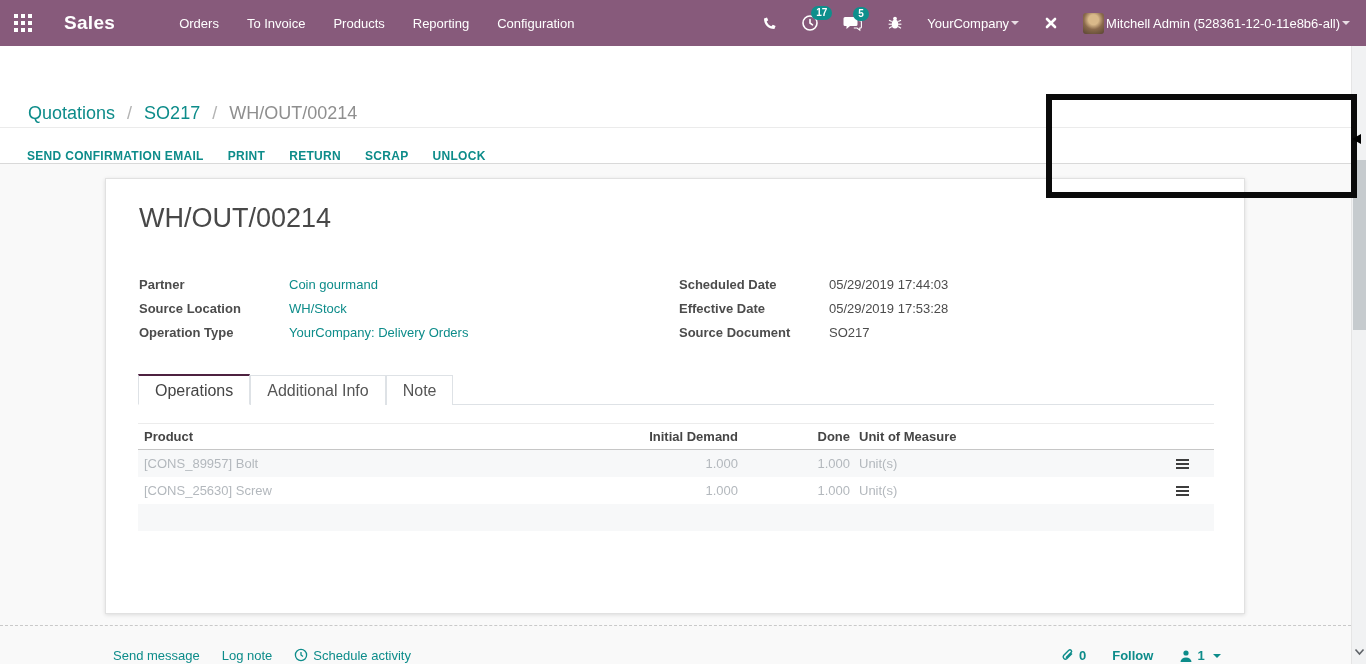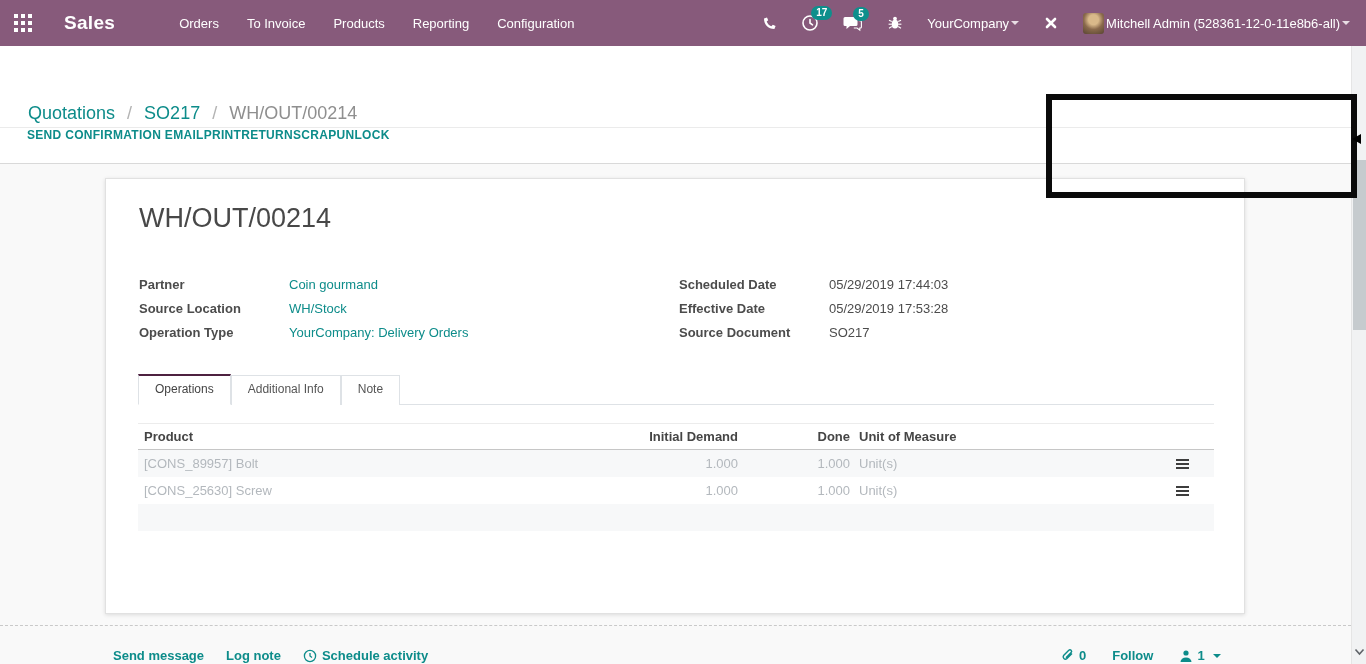--- a/index.html
+++ b/index.html
@@ -37,21 +37,21 @@
                 letter-spacing:.4px; cursor:pointer; }
   .dd-btn { position:absolute; top:96px; font-size:13px; color:#5c5c5c; cursor:pointer;
             display:flex; align-items:center; gap:6px; }
   .dd-btn .caret { border-top-color:#8a8a8a; }
   .pager { position:absolute; top:96px; left:1254px; font-size:13px; color:#6f6f6f; }
   .pager-arrow { position:absolute; top:97px; cursor:pointer; }
 
   
   .status-row { position:absolute; top:127px; left:0; width:1366px; height:37px; background:#fff;
                 border-top:1px solid #ebebeb; border-bottom:1px solid #d9d9d9; }
-  .status-buttons { position:absolute; left:27px; top:0; height:35px; display:flex; align-items:flex-start; }
+  .status-buttons { position:absolute; left:27px; top:0; height:35px; display:flex; align-items:flex-end; gap:24px; }
   .status-buttons div { color:#0d8c8a; font-size:12px; font-weight:bold; letter-spacing:.3px; cursor:pointer; }
   .stages { position:absolute; right:21px; top:0; height:35px; display:flex; align-items:stretch; }
   .stage { font-size:11px; font-weight:bold; letter-spacing:.6px; color:#b7bcc2; line-height:35px;
            padding:0 24px; cursor:pointer; }
   .stage-sep { align-self:center; }
   .stage.active { background:#e9e5eb; color:#6e2a51; padding:0 27px 0 34px;
                   clip-path:polygon(0 0,100% 0,100% 100%,0 100%,13px 50%); }
 
   
   .sheet { position:absolute; top:178px; left:105px; width:1140px; height:436px; background:#fff;
@@ -59,42 +59,42 @@
   .sheet-title { position:absolute; top:24px; left:33px; font-size:27px; color:#484848; }
   .fields { position:absolute; top:93px; width:480px; }
   .fields.left { left:33px; } .fields.right { left:573px; }
   .frow { display:flex; height:24px; align-items:center; font-size:13px; }
   .flabel { width:150px; font-weight:bold; color:#4c4c4c; }
   .fvalue { color:#4c4c4c; }
   .fvalue.link { color:#0d8c8a; cursor:pointer; }
 
   .tabbar { position:absolute; top:196px; left:32px; width:1076px; height:30px;
             border-bottom:1px solid #dee2e6; display:flex; align-items:flex-end; }
-  .tab { font-size:12px; color:#555; padding:6px 16px 7px; background:#fff; cursor:pointer;
+  .tab { font-size:16px; color:#555; padding:6px 16px 7px; background:#fff; cursor:pointer;
          border:1px solid #dee2e6; border-bottom:none; position:relative; top:1px; height:30px; }
   .tab.active { border-top:2px solid #4d2140; color:#444; border-bottom:1px solid #fff; height:31px; }
 
   .otable { position:absolute; top:244px; left:32px; width:1076px; font-size:13px; }
   .trow { display:flex; align-items:center; height:27px; }
   .thead { font-weight:bold; color:#454545; border-top:1px solid #ececec; border-bottom:1px solid #c6c6c6; height:27px; }
   .tbody .trow { color:#b3b8bd; }
   .trow.odd { background:#f7f8f9; }
   .c-prod { width:460px; padding-left:6px; }
   .c-dem  { width:140px; text-align:right; }
   .c-done { width:112px; text-align:right; }
   .c-uom  { width:300px; padding-left:9px; }
   .c-ico  { width:64px; display:flex; justify-content:center; }
   .burger { width:13px; cursor:pointer; }
   .burger i { display:block; height:2px; background:#3d3d3d; margin:2px 0; }
 
   
   .chatter-divider { position:absolute; top:625px; left:0; width:1351px; border-top:1px dashed #c9c9c9; }
   .chatter-left { position:absolute; top:648px; left:113px; display:flex; gap:22px; align-items:center; }
-  .chatter-left > div { color:#0d8c8a; font-size:13px; font-weight:bold; cursor:pointer;
-                        display:flex; align-items:flex-end; gap:5px; }
+  .chatter-left > div { color:#0d8c8a; font-size:13px; font-weight:normal; cursor:pointer;
+                        display:flex; align-items:flex-start; gap:5px; }
   .chatter-right { position:absolute; top:648px; left:1060px; display:flex; gap:26px; align-items:center; }
   .chatter-right > div { color:#0d8c8a; font-size:13px; font-weight:bold; cursor:pointer;
                          display:flex; align-items:center; gap:4px; }
   .chatter-right .caret { border-top-color:#0d8c8a; margin-left:4px; }
 
   
   .scrollbar { position:absolute; top:46px; right:0; width:15px; height:618px; background:#f1f2f3;
                border-left:1px solid #e5e5e5; z-index:20; }
   .scroll-thumb { position:absolute; top:114px; left:1px; width:13px; height:170px; background:#c6cbce; cursor:grab; }
   .scroll-down { position:absolute; bottom:4px; left:1px; width:13px; text-align:center; cursor:pointer; }

